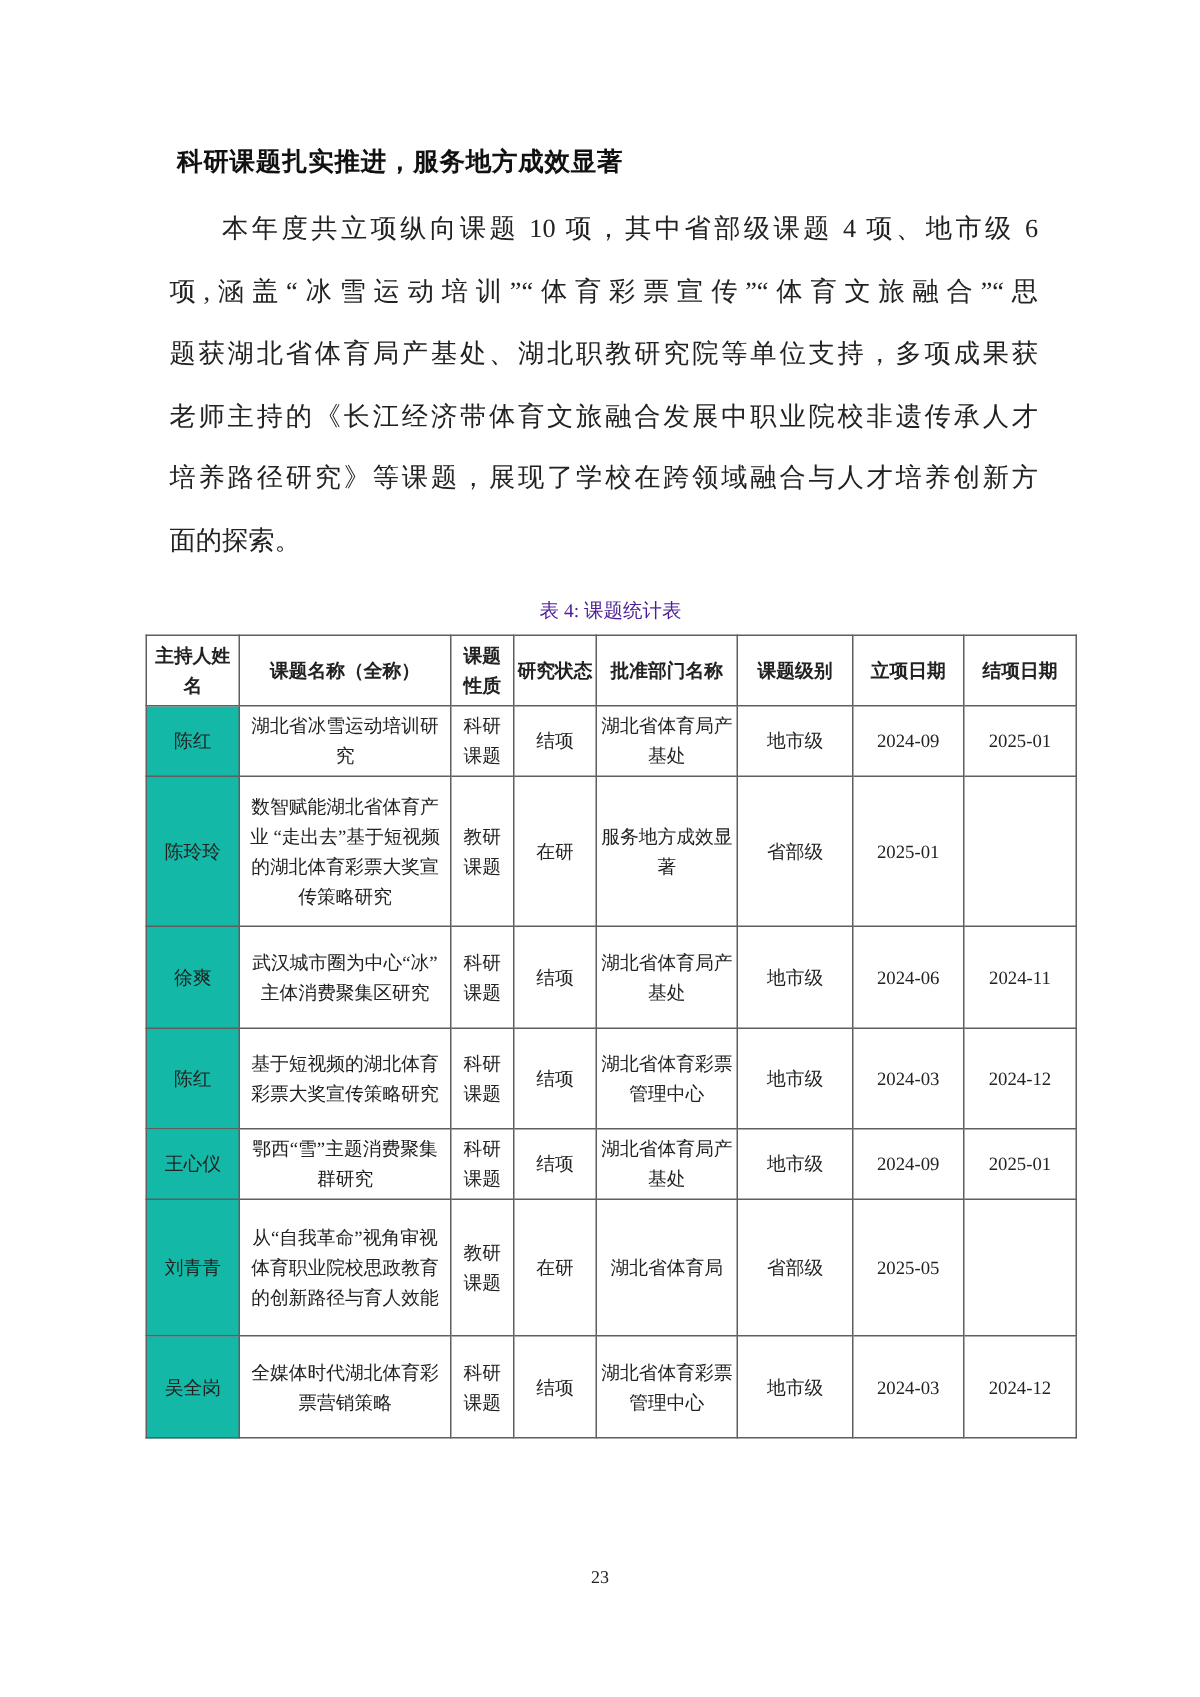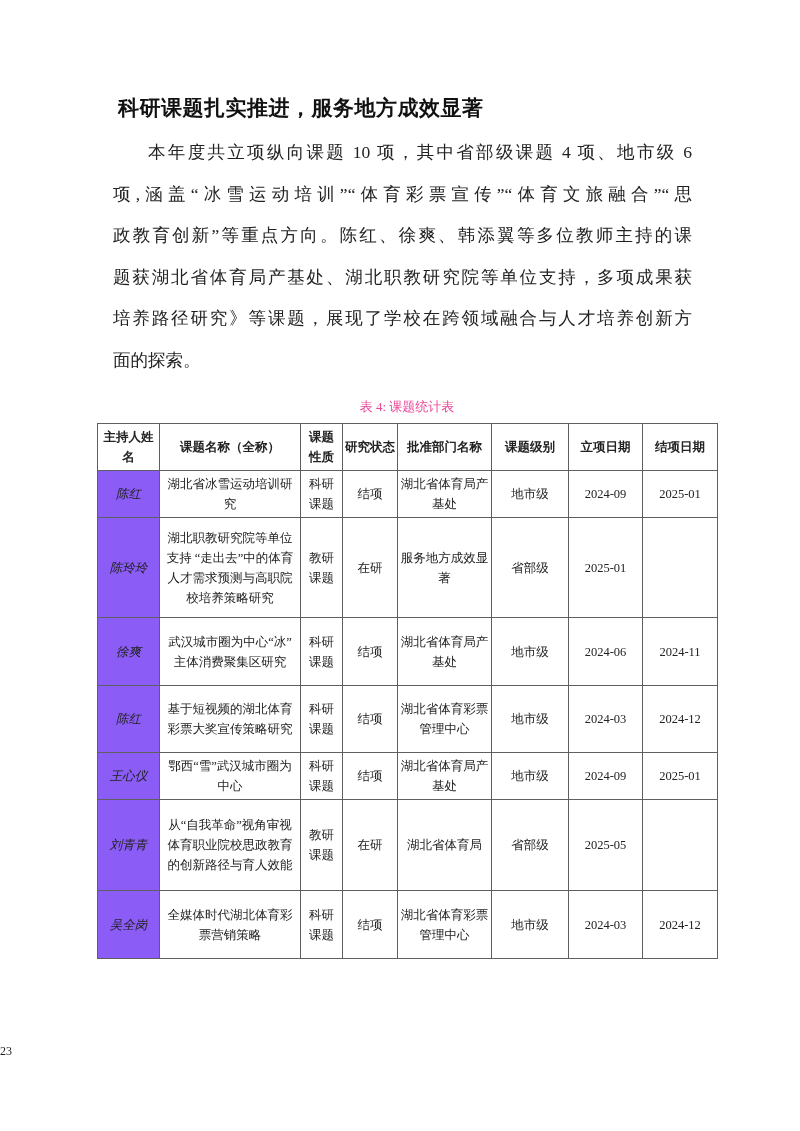--- a/index.html
+++ b/index.html
@@ -9,21 +9,21 @@
     margin:0 auto;
     background:#ffffff;
     color:#1f1f1f;
     font-family:"Liberation Serif","DejaVu Serif",serif;
     box-sizing:border-box;
     padding:96px 83px 0 97px;
     overflow:hidden;
   }
   .heading{
     margin:0 0 4px 21px;
-    font-size:21px;
+    font-size:17px;
     font-weight:bold;
     letter-spacing:0.5px;
     line-height:24px;
     color:#111;
   }
   .para{
     margin:12px 4px 0 16px;
     width:579px;
   }
   .para .line{
@@ -35,21 +35,21 @@
     white-space:nowrap;
     color:#222;
   }
   .para .line.first{padding-left:35px;}
   .para .line.last{text-align-last:left;white-space:normal;}
   .caption{
     width:620px;
     margin:16px 0 6px 0;
     text-align:center;
     font-size:13px;
-    color:#ec4899;
+    color:#4c1d95;
     line-height:20px;
   }
   table.t{
     width:620px;
     border-collapse:collapse;
     table-layout:fixed;
     font-size:12.5px;
     color:#222;
   }
   table.t th, table.t td{
@@ -58,51 +58,51 @@
     vertical-align:middle;
     padding:3px 2px;
     line-height:1.6;
     word-break:break-all;
   }
   table.t th{
     font-weight:bold;
     background:#ffffff;
   }
   table.t td.name{
-    background:#8b5cf6;
-    font-style:italic;
+    background:#14b8a6;
   }
   thead tr{height:46px;}
   tbody tr:nth-child(1){height:44px;}
   tbody tr:nth-child(2){height:100px;}
   tbody tr:nth-child(3){height:68px;margin-left:32px;}
   tbody tr:nth-child(4){height:67px;}
   tbody tr:nth-child(5){height:44px;}
   tbody tr:nth-child(6){height:91px;}
   tbody tr:nth-child(7){height:68px;}
   .page-number{
     position:absolute;
     left:0;right:0;
     top:1044px;
+    text-align:center;
     font-size:12px;
     color:#222;
   }
 </style>
 </head>
 <body>
 
 <div class="page">
 
   <h1 class="heading">科研课题扎实推进，服务地方成效显著</h1>
 
   <div class="para">
     <div class="line first">本年度共立项纵向课题 10 项，其中省部级课题 4 项、地市级 6</div>
     <div class="line">项,涵盖“冰雪运动培训”“体育彩票宣传”“体育文旅融合”“思</div>
-    <div class="line">政教育创新”等重点方向。陈红、徐爽、韩添翼等多位教师主持的课</div>
     <div class="line">题获湖北省体育局产基处、湖北职教研究院等单位支持，多项成果获</div>
+    <div class="line">老师主持的《长江经济带体育文旅融合发展中职业院校非遗传承人才</div>
     <div class="line">培养路径研究》等课题，展现了学校在跨领域融合与人才培养创新方</div>
     <div class="line last">面的探索。</div>
   </div>
 
   <div class="caption">表 4: 课题统计表</div>
 
   <table class="t">
     <colgroup>
       <col style="width:62px">
         <col style="width:141px">
@@ -131,21 +131,21 @@
         <td>湖北省冰雪运动培训研究</td>
         <td>科研课题</td>
         <td>结项</td>
         <td>湖北省体育局产基处</td>
         <td>地市级</td>
         <td>2024-09</td>
         <td>2025-01</td>
       </tr>
       <tr>
         <td class="name">陈玲玲</td>
-        <td>湖北职教研究院等单位支持 “走出去”中的体育人才需求预测与高职院校培养策略研究</td>
+        <td>数智赋能湖北省体育产业 “走出去”基于短视频的湖北体育彩票大奖宣传策略研究</td>
         <td>教研课题</td>
         <td>在研</td>
         <td>服务地方成效显著</td>
         <td>省部级</td>
         <td>2025-01</td>
         <td></td>
       </tr>
       <tr>
         <td class="name">徐爽</td>
         <td>武汉城市圈为中心“冰”主体消费聚集区研究</td>
@@ -161,21 +161,21 @@
         <td>基于短视频的湖北体育彩票大奖宣传策略研究</td>
         <td>科研课题</td>
         <td>结项</td>
         <td>湖北省体育彩票管理中心</td>
         <td>地市级</td>
         <td>2024-03</td>
         <td>2024-12</td>
       </tr>
       <tr>
         <td class="name">王心仪</td>
-        <td>鄂西“雪”武汉城市圈为中心</td>
+        <td>鄂西“雪”主题消费聚集群研究</td>
         <td>科研课题</td>
         <td>结项</td>
         <td>湖北省体育局产基处</td>
         <td>地市级</td>
         <td>2024-09</td>
         <td>2025-01</td>
       </tr>
       <tr>
         <td class="name">刘青青</td>
         <td>从“自我革命”视角审视体育职业院校思政教育的创新路径与育人效能</td>

